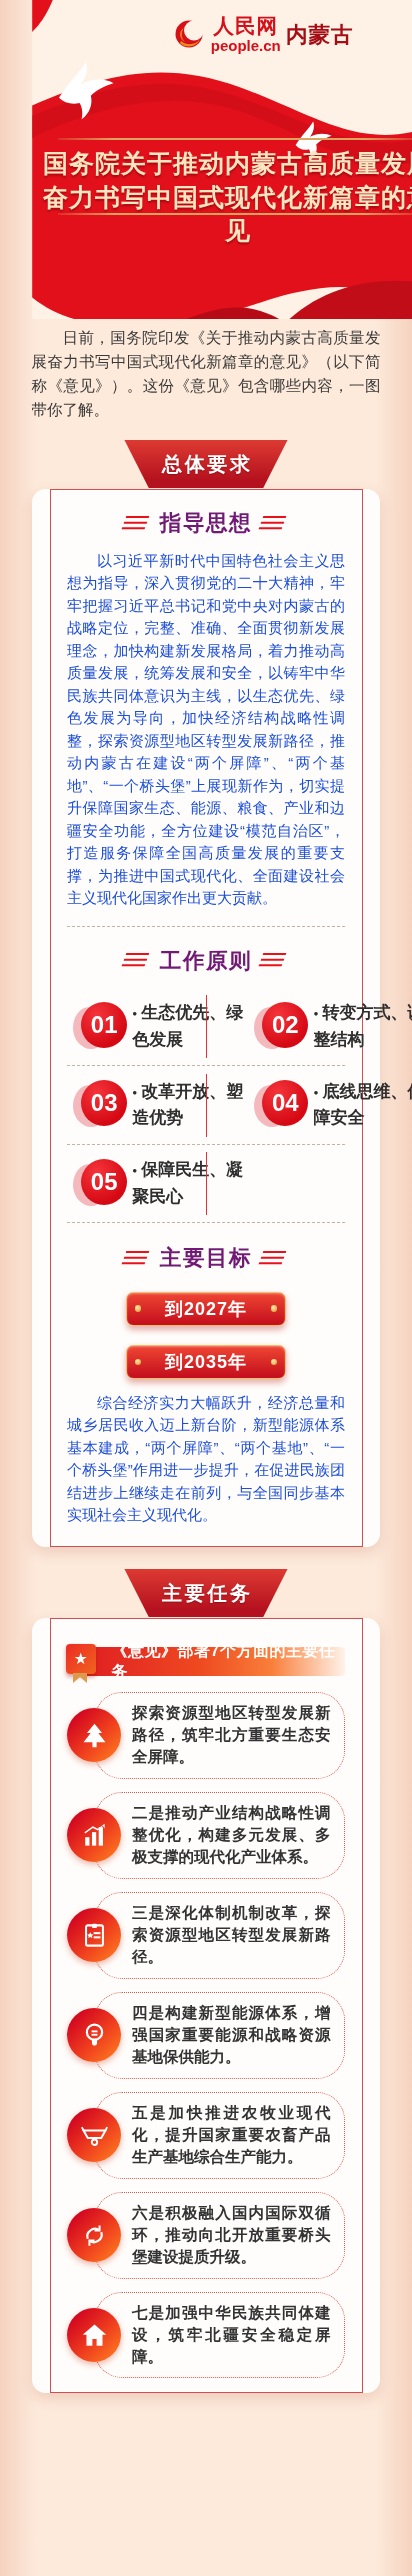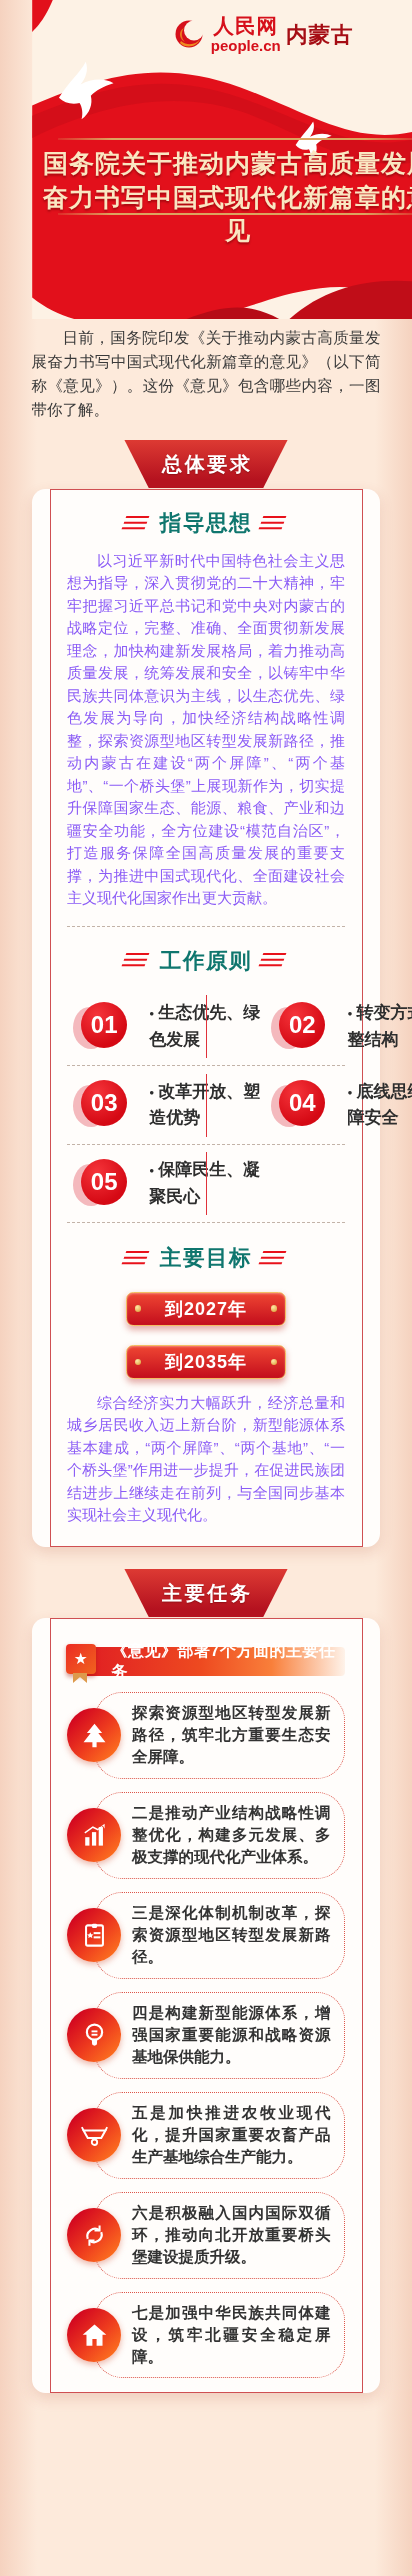--- a/index.html
+++ b/index.html
@@ -35,33 +35,33 @@
           clip-path:polygon(0 0,100% 0,85% 97%,15% 97%);
           display:flex;align-items:center;justify-content:center;
           color:#fff;font-size:20px;font-weight:bold;letter-spacing:2.6px;padding-left:2.6px;
           text-shadow:0 1px 1.5px rgba(80,0,0,.4);}
 
   
   .card{position:relative;z-index:1;width:348px;margin:0 auto;background:#fffdfb;
         border-radius:13.4px;box-shadow:0 5.2px 13.4px rgba(170,60,40,.16);}
   .card .inner{position:relative;border:1px solid #cf4f52;margin:17.5px;padding:15.5px 16.5px 11.3px;}
   .subhead{display:flex;align-items:center;justify-content:center;gap:11.3px;
-           color:#0f766e;font-size:21.6px;font-weight:bold;letter-spacing:1.5px;}
+           color:#701a75;font-size:21.6px;font-weight:bold;letter-spacing:1.5px;}
   .tri{width:23px;height:2.1px;background:#e8111a;transform:skewX(-20deg);
        box-shadow:0 5.7px 0 #e8111a,0 11.3px 0 #e8111a;margin-top:-11.3px;}
-  .body-text{font-size:15px;line-height:1.5;color:#8b5cf6;text-align:justify;text-indent:2em;margin:12.4px 0 0;}
+  .body-text{font-size:15px;line-height:1.5;color:#1d4ed8;text-align:justify;text-indent:2em;margin:12.4px 0 0;}
   .dashed{border:none;border-top:1px dashed #c3b3a8;margin:16.5px 0 0;}
 
   
   .prow{position:relative;display:grid;grid-template-columns:1fr 1fr;padding:12.4px 0;
         border-bottom:1px dashed #c3b3a8;}
   .prow.last{border-bottom:1px dashed #c3b3a8;}
   .prow::before{content:"";position:absolute;left:50%;top:7.2px;bottom:7.2px;width:1px;background:#e0313a;}
   .prow.first{margin-top:13.4px;}
-  .pitem{display:flex;align-items:center;gap:22px;padding-left:6.2px;}
+  .pitem{display:flex;align-items:center;gap:5px;padding-left:6.2px;}
   .pnum{position:relative;width:54px;height:52px;flex:0 0 54px;}
   .pnum .blob{position:absolute;left:0;top:6.2px;width:34px;height:42px;background:#f4b9bd;
               border-radius:48% 52% 46% 54%/50% 50% 50% 50%;}
   .pnum .circ{position:absolute;right:0;top:1px;width:46px;height:46px;border-radius:50%;
               background:radial-gradient(circle at 35% 28%,#f5343a,#d50914 70%);
               color:#fff;font-size:24px;font-weight:bold;display:flex;align-items:center;justify-content:center;}
   .ptext{font-size:17px;font-weight:bold;color:#2e2e2e;line-height:1.55;width:116px;}
   .ptext::before{content:"●";font-size:8.2px;vertical-align:2.1px;margin-right:4.1px;color:#2e2e2e;}
 
   

